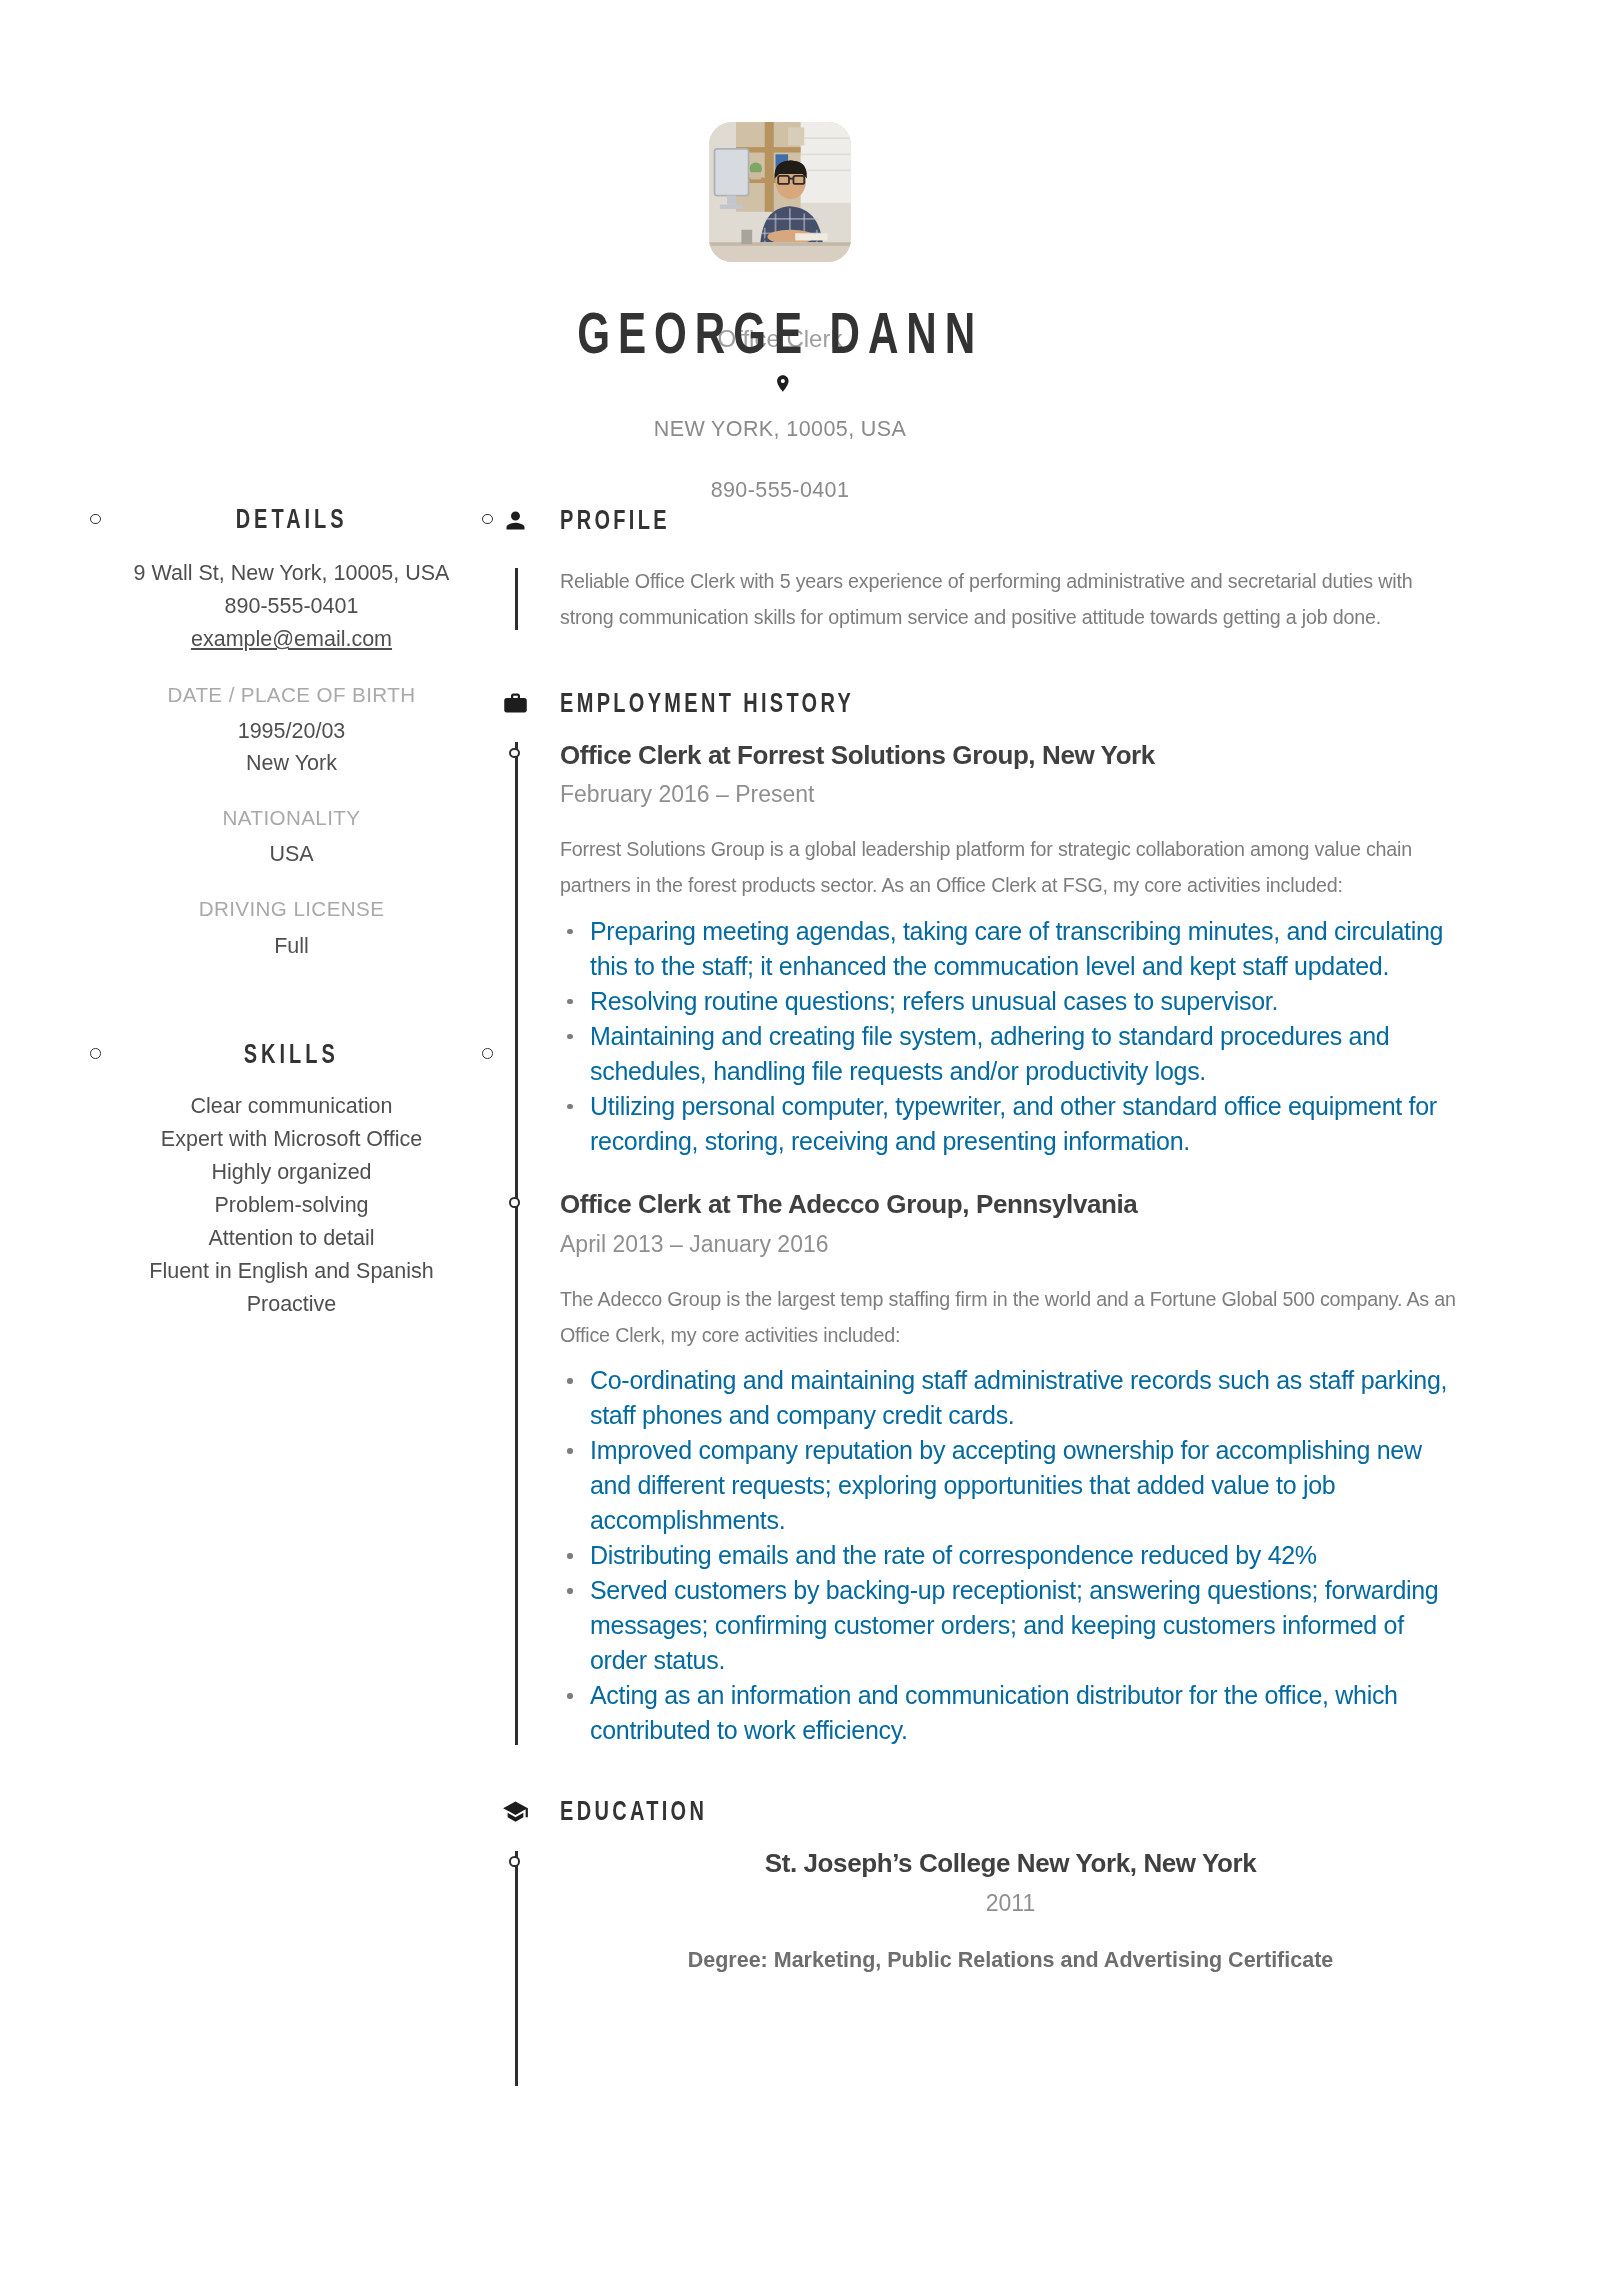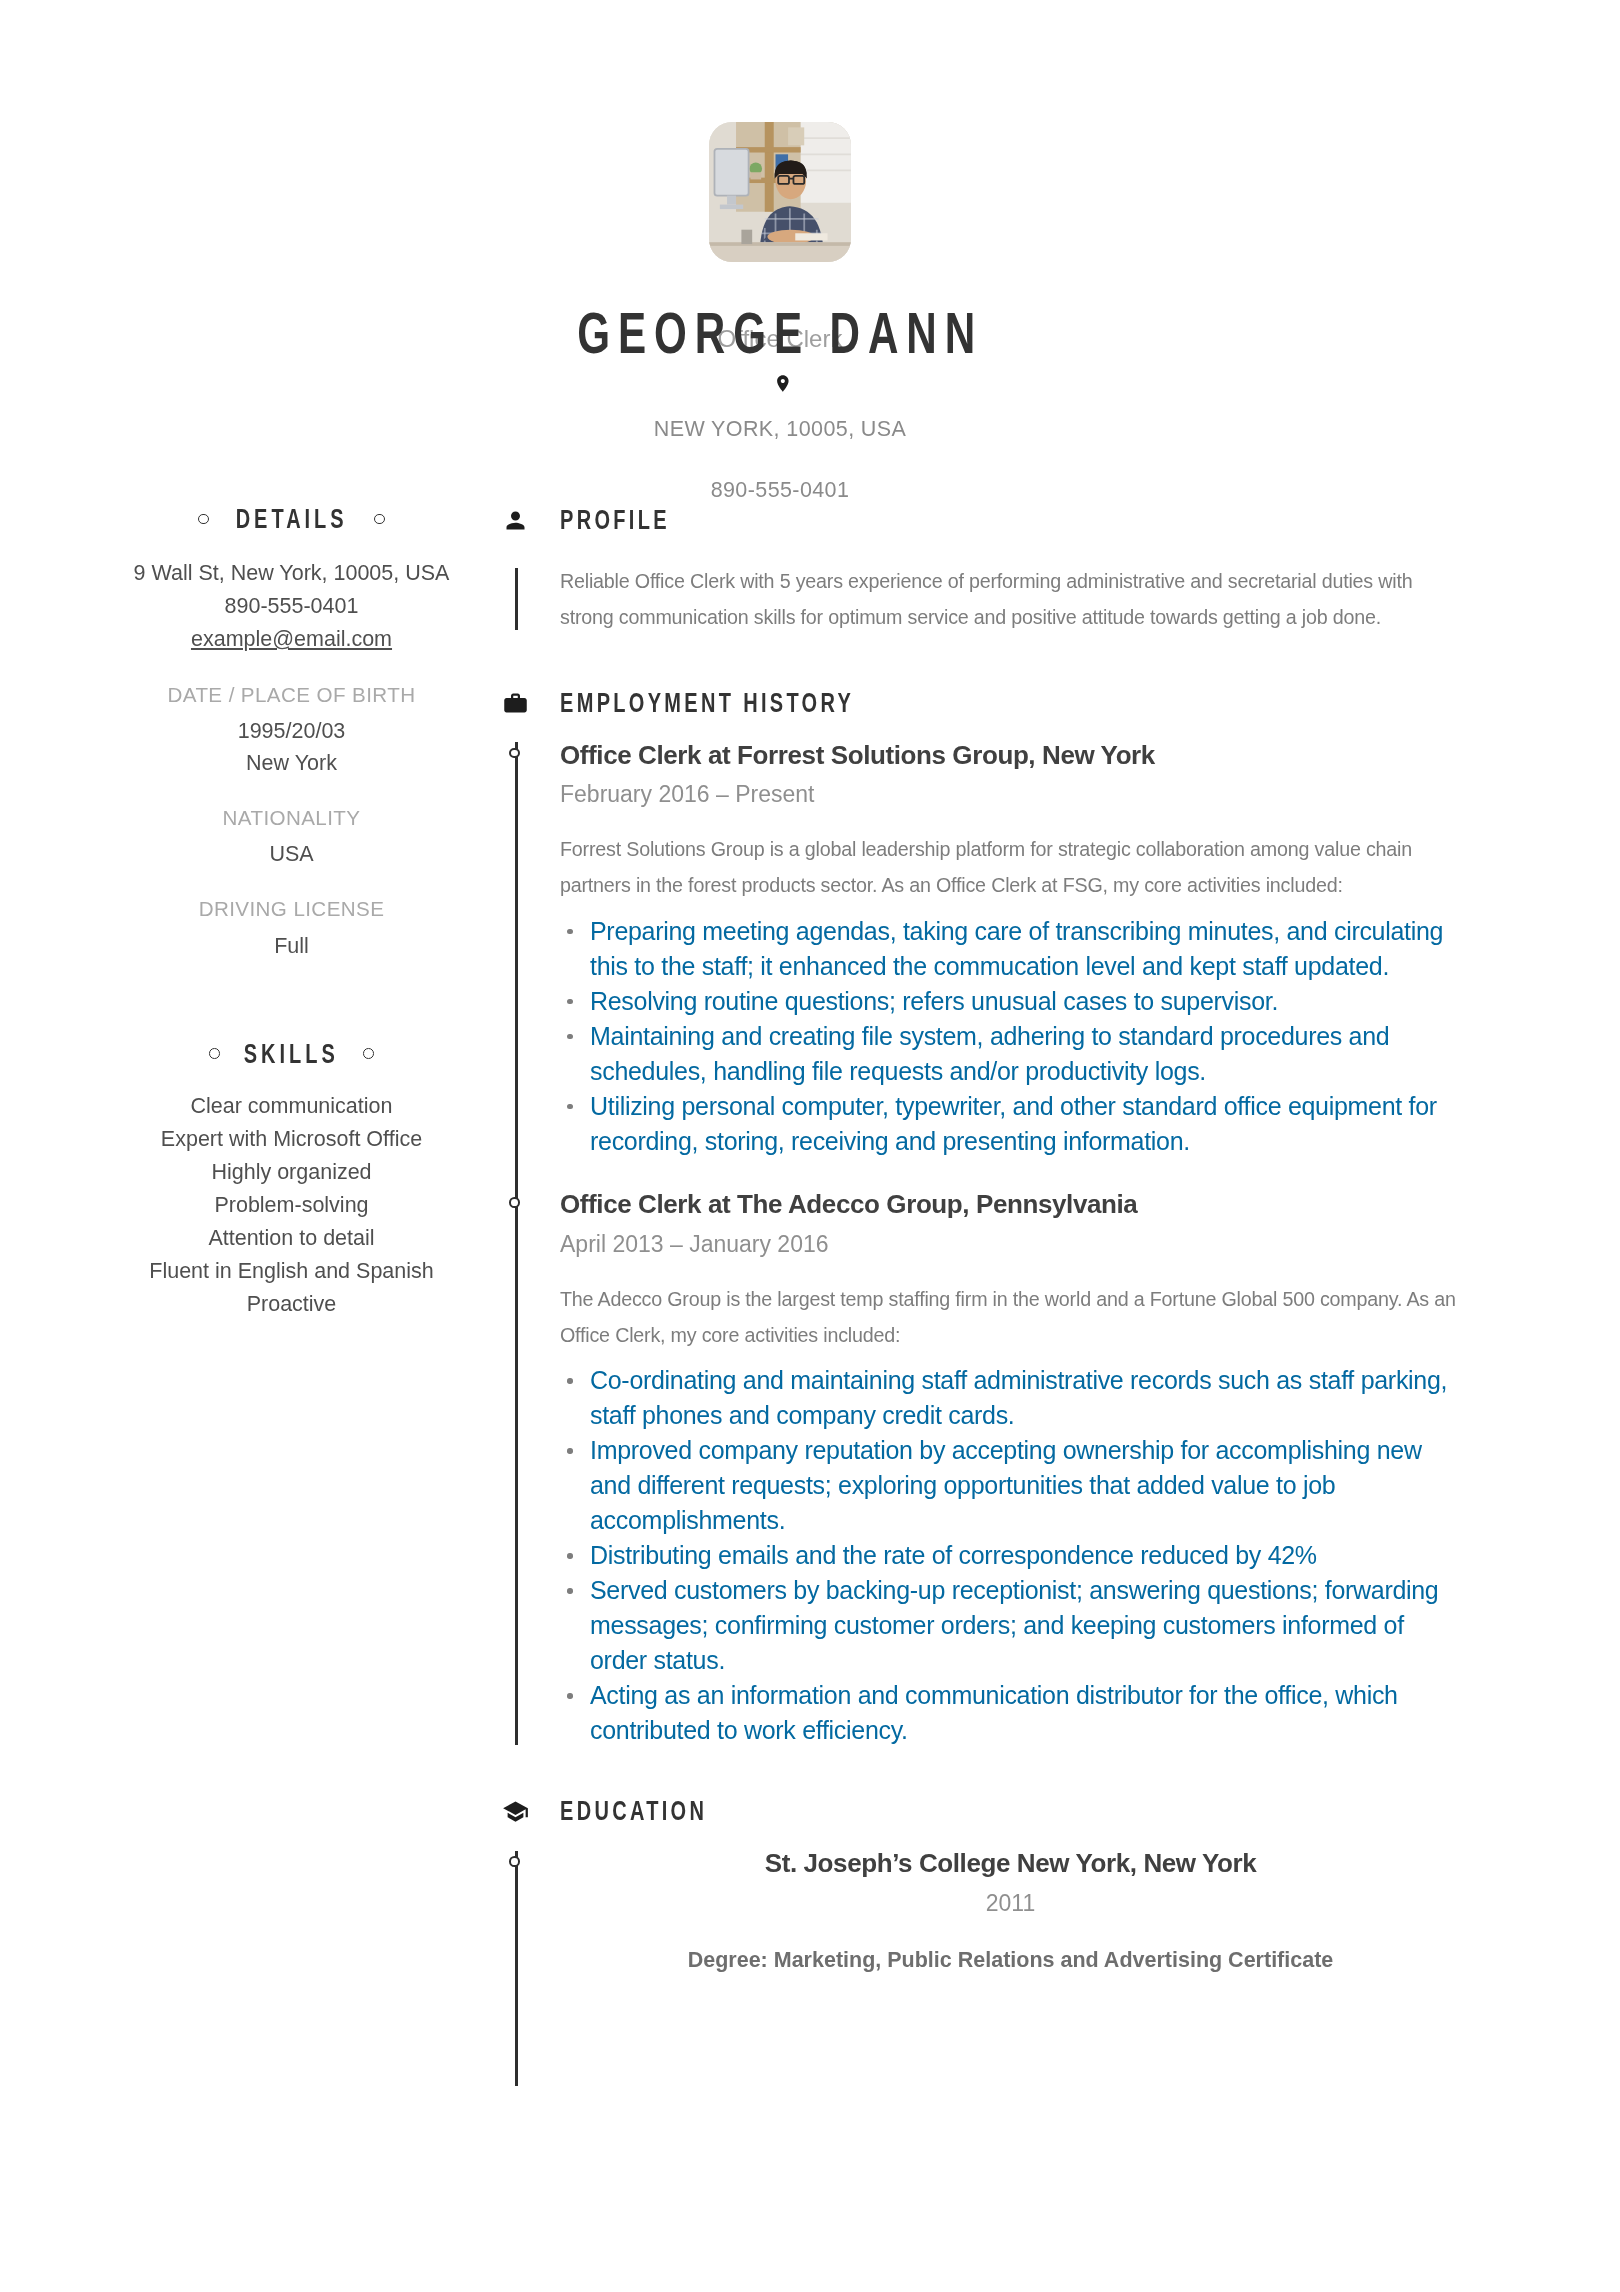--- a/index.html
+++ b/index.html
@@ -34,21 +34,21 @@
   .subtitle .pin { margin-left:5.4px; }
   .subtitle .divider { width:1.8px; height:27px; background:#cccccc; margin:0 9px; }
 
   
   .columns { display:flex; margin-top:75px; padding:0 99px 0 90px; }
   .sidebar { width:403px; flex:none; text-align:center; }
   .content { flex:1; margin-left:9px; }
 
   
   .side-title {
-    display:flex; align-items:center; justify-content:center; gap:7.2px;
+    display:flex; align-items:center; justify-content:space-between; gap:7.2px;
     line-height:30px; color:#333333;
   }
   .side-title .ttl {
     font-size:27px; font-weight:bold; letter-spacing:5.4px;
     display:inline-block; transform:scaleX(0.74); transform-origin:center;
   }
   .ring { width:10.7px; height:10.7px; border:1.8px solid #333333; border-radius:50%; flex:none; }
   .addr-block { margin-top:23px; font-size:21.5px; color:#4f4f4f; line-height:33px; }
   .email a { color:#4f4f4f; text-decoration:underline; }
   .side-group { margin-top:25px; }

